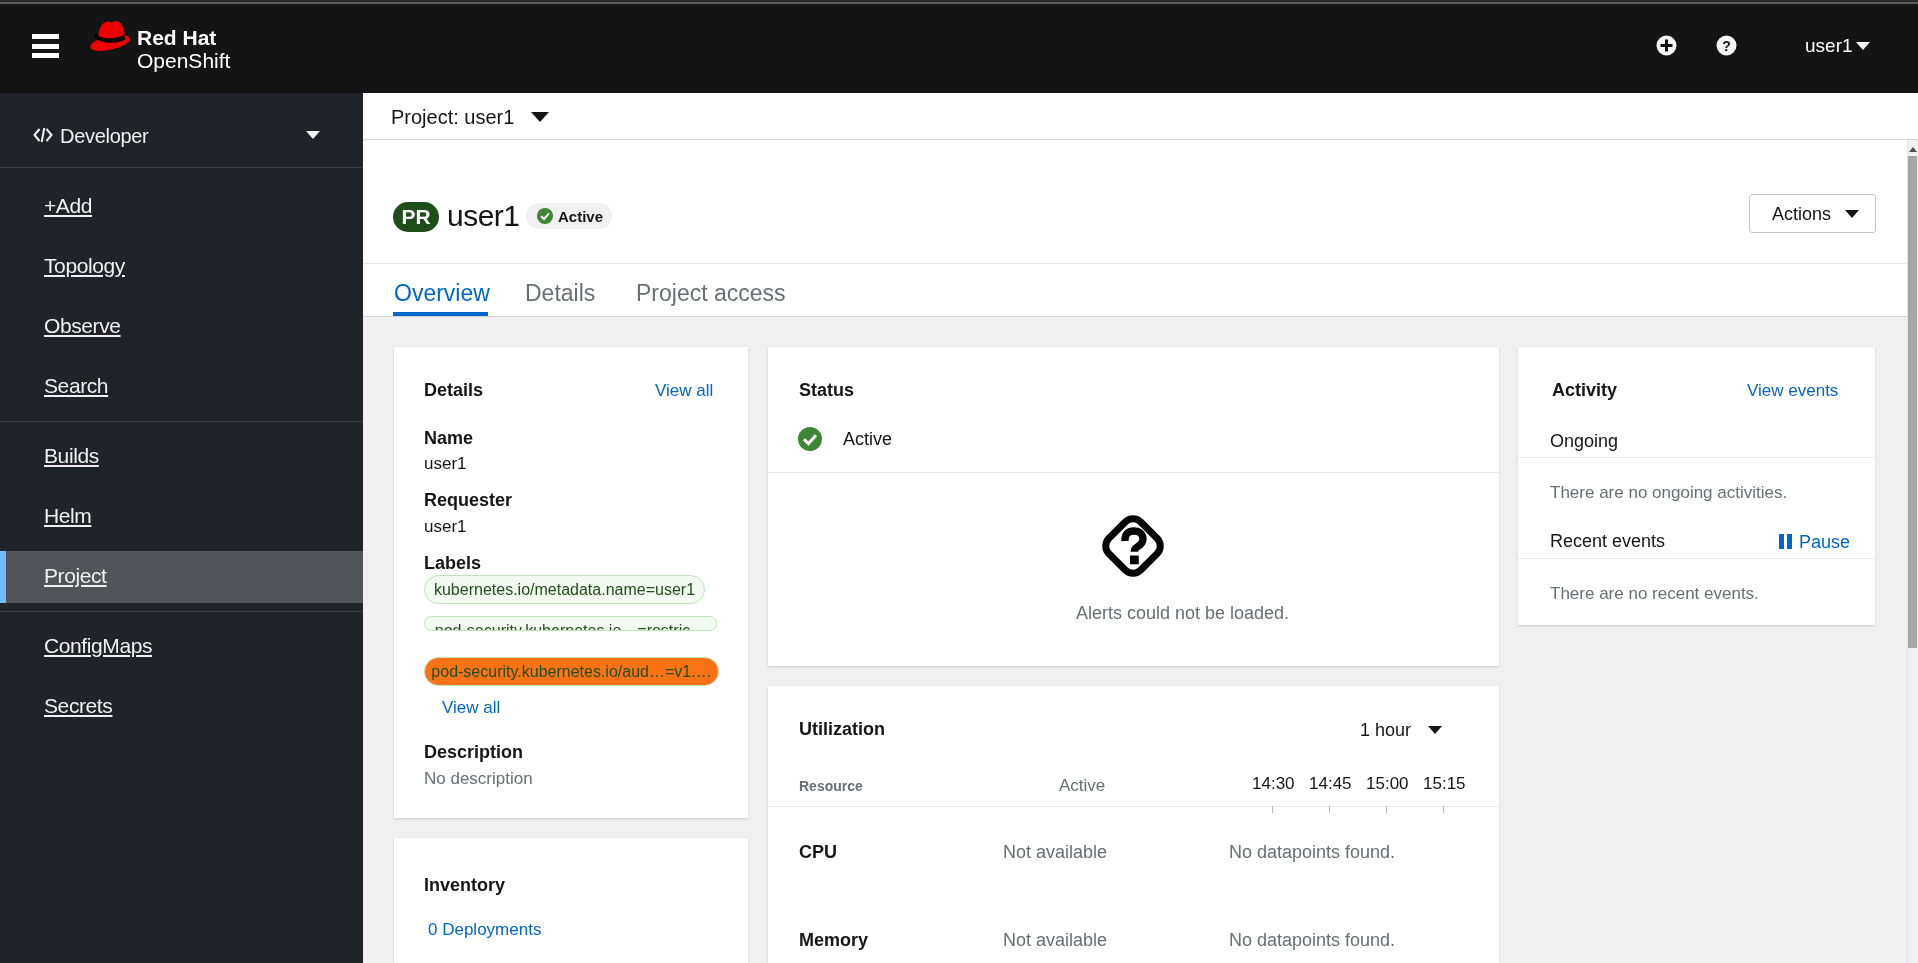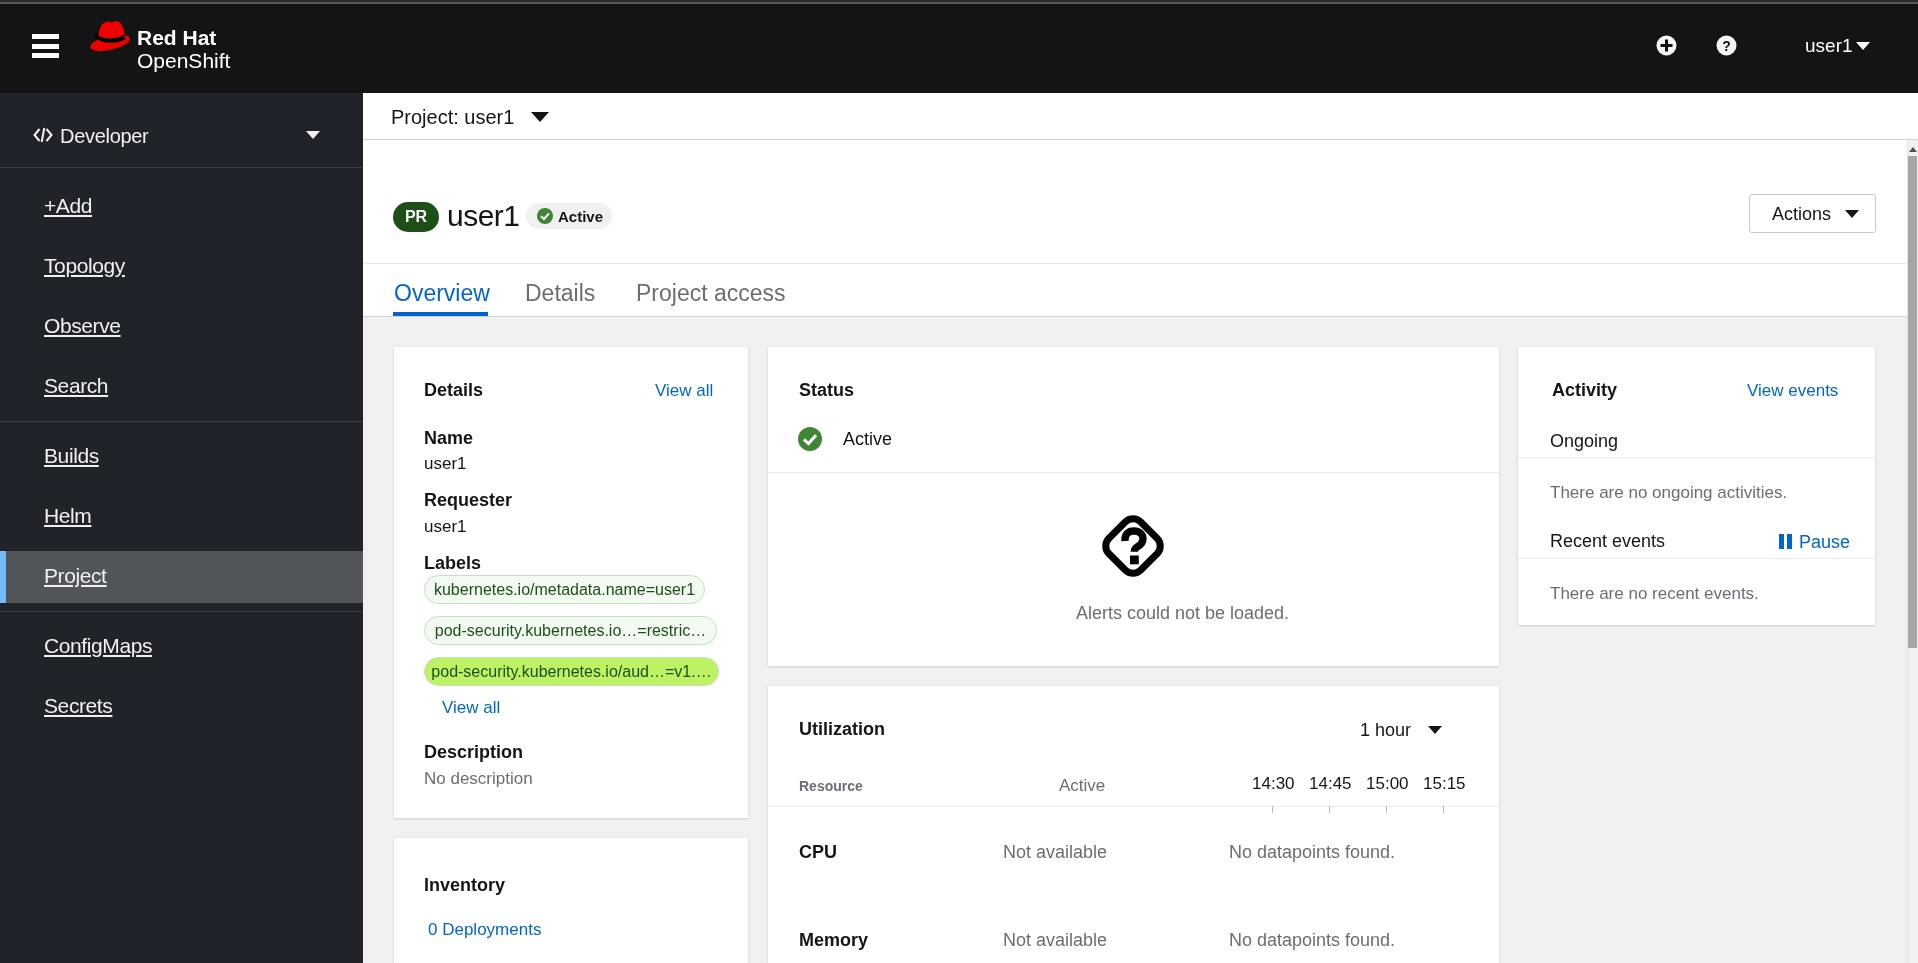--- a/index.html
+++ b/index.html
@@ -71,21 +71,21 @@
 <div class="abs" style="left:0;top:611px;width:363px;height:1px;background:#3b3e42;"></div>
 <div class="nav-item" style="top:616px;">ConfigMaps</div>
 <div class="nav-item" style="top:676px;">Secrets</div>
 
 <div class="abs" style="left:363px;top:93px;width:1555px;height:47px;background:#fff;border-bottom:1px solid #d2d2d2;"></div>
 <div class="abs" style="left:391px;top:105px;font-size:20px;line-height:24px;color:#151515;">Project: user1</div>
 <div class="caret" style="left:531px;top:112px;border-left-width:9px;border-right-width:9px;border-top-width:10px;"></div>
 
 <div class="abs" style="left:363px;top:140px;width:1555px;height:177px;background:#fff;border-bottom:1px solid #d2d2d2;"></div>
 
-<div class="abs" style="left:393px;top:202px;width:46px;height:30px;border-radius:15px;background:#1e4f18;color:#fff;font-weight:bold;font-size:16px;text-align:center;line-height:30px;">PR</div>
+<div class="abs" style="left:393px;top:202px;width:46px;height:30px;border-radius:15px;background:#1e4f18;color:#fff;font-weight:bold;font-size:21px;text-align:center;line-height:30px;">PR</div>
 <div class="abs" style="left:447px;top:201px;font-size:30px;line-height:30px;letter-spacing:-0.5px;color:#151515;">user1</div>
 
 <div class="abs" style="left:526px;top:203px;width:86px;height:26px;border-radius:13px;background:#f0f0f0;"></div>
 <svg class="abs" style="left:537px;top:208px;" width="16" height="16" viewBox="0 0 16 16">
   <circle cx="8" cy="8" r="8" fill="#3e8635"></circle>
   <path d="M4 8.2 L7 11 L12 5.4" stroke="#fff" stroke-width="2" fill="none"></path>
 </svg>
 <div class="abs" style="left:558px;top:209px;font-size:15px;font-weight:bold;line-height:15px;color:#151515;">Active</div>
 
 <div class="abs" style="left:1749px;top:194px;width:127px;height:39px;border:1px solid #c6c7c8;border-radius:3px;background:#fff;"></div>
@@ -102,22 +102,22 @@
 
 <div class="card" style="left:394px;top:347px;width:354px;height:471px;"></div>
 <div class="abs bold" style="left:424px;top:381px;font-size:18px;line-height:19px;">Details</div>
 <div class="abs link" style="left:655px;top:382px;font-size:17px;line-height:18px;">View all</div>
 <div class="abs bold" style="left:424px;top:429px;font-size:18px;line-height:19px;">Name</div>
 <div class="abs" style="left:424px;top:455px;font-size:17px;line-height:18px;">user1</div>
 <div class="abs bold" style="left:424px;top:491px;font-size:18px;line-height:19px;">Requester</div>
 <div class="abs" style="left:424px;top:518px;font-size:17px;line-height:18px;">user1</div>
 <div class="abs bold" style="left:424px;top:554px;font-size:18px;line-height:19px;">Labels</div>
 <div class="abs" style="left:424px;top:575px;width:281px;height:29px;border-radius:15px;background:#f3faf2;border:1px solid #bde5b8;color:#1e4f18;font-size:16px;line-height:27px;text-align:center;white-space:nowrap;overflow:hidden;">kubernetes.io/metadata.name=user1</div>
-<div class="abs" style="left:424px;top:616px;width:293px;height:29px;border-radius:15px;background:#f3faf2;border:1px solid #bde5b8;color:#1e4f18;font-size:16px;line-height:27px;text-align:center;white-space:nowrap;overflow:hidden;">pod-security.kubernetes.io…=restric…</div>
-<div class="abs" style="left:424px;top:657px;width:295px;height:29px;border-radius:15px;background:#bef264;border:1px solid #bde5b8;color:#1e4f18;font-size:16px;line-height:27px;text-align:center;white-space:nowrap;overflow:hidden;">pod-security.kubernetes.io/aud…=v1.…</div>
+<div class="abs" style="left:424px;top:616px;width:293px;height:15px;border-radius:15px;background:#f3faf2;border:1px solid #bde5b8;color:#1e4f18;font-size:16px;line-height:27px;text-align:center;white-space:nowrap;overflow:hidden;">pod-security.kubernetes.io…=restric…</div>
+<div class="abs" style="left:424px;top:657px;width:295px;height:29px;border-radius:15px;background:#f97316;border:1px solid #bde5b8;color:#1e4f18;font-size:16px;line-height:27px;text-align:center;white-space:nowrap;overflow:hidden;">pod-security.kubernetes.io/aud…=v1.…</div>
 <div class="abs link" style="left:442px;top:699px;font-size:17px;line-height:18px;">View all</div>
 <div class="abs bold" style="left:424px;top:743px;font-size:18px;line-height:19px;">Description</div>
 <div class="abs gray" style="left:424px;top:770px;font-size:17px;line-height:18px;">No description</div>
 
 <div class="card" style="left:394px;top:838px;width:354px;height:125px;"></div>
 <div class="abs bold" style="left:424px;top:876px;font-size:18px;line-height:19px;">Inventory</div>
 <div class="abs link" style="left:428px;top:921px;font-size:17px;line-height:18px;">0 Deployments</div>
 
 <div class="card" style="left:768px;top:347px;width:731px;height:319px;"></div>
 <div class="abs bold" style="left:799px;top:381px;font-size:18px;line-height:19px;">Status</div>

